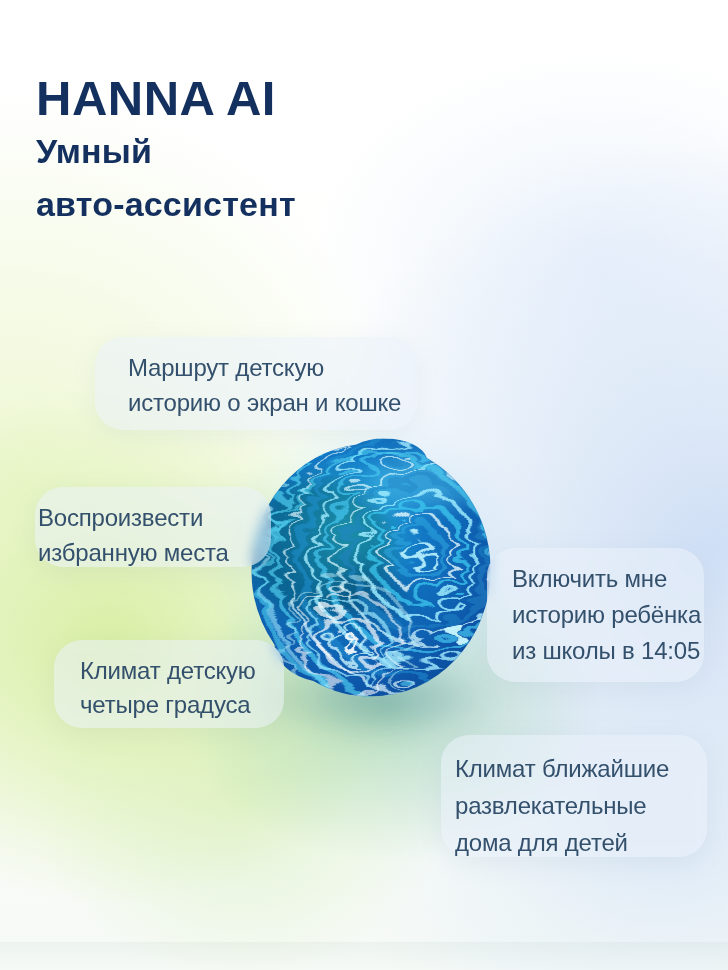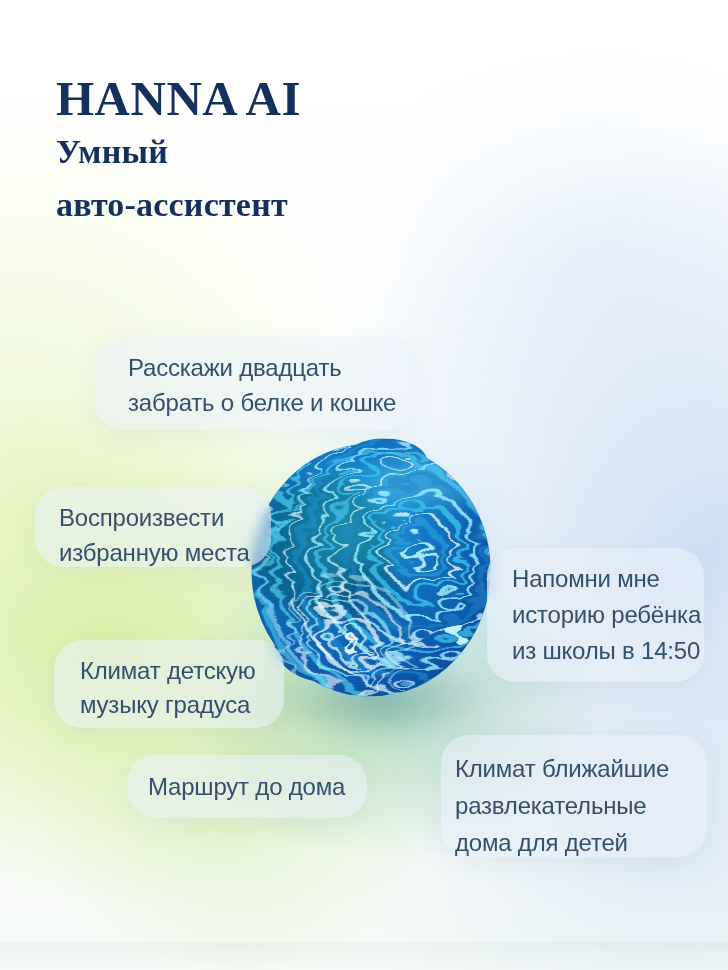--- a/index.html
+++ b/index.html
@@ -13,21 +13,21 @@
       radial-gradient(430px 360px at 110px 645px, var(--bg-green-strong, #d9efa5), rgba(217,239,165,0) 72%),
       radial-gradient(520px 500px at 15px 470px, rgba(236,247,207,0.90), rgba(236,247,207,0) 75%),
       radial-gradient(300px 260px at 240px 800px, rgba(205,235,170,0.50), rgba(205,235,170,0) 70%),
       radial-gradient(560px 520px at 715px 545px, var(--bg-blue, #cfdff5), rgba(207,223,245,0) 78%),
       radial-gradient(420px 330px at 660px 850px, rgba(215,230,248,0.60), rgba(215,230,248,0) 75%),
       radial-gradient(380px 280px at 600px 260px, rgba(228,238,251,0.70), rgba(228,238,251,0) 75%),
       linear-gradient(180deg, #ffffff 0%, #fdfefc 55%, #f6faf6 100%);
   }
 
   
-  .title-block{position:absolute;left:56px;top:72px;color:var(--title-text,#14305f);font-weight:bold;font-family:Liberation Serif, serif;}
+  .title-block{position:absolute;left:36px;top:72px;color:var(--title-text,#14305f);font-weight:bold;}
   .brand{font-size:49px;line-height:53px;letter-spacing:0.5px;}
   .subtitle{font-size:34px;line-height:53px;letter-spacing:0.2px;}
 
   
   .orb-wrap{position:absolute;left:233px;top:424px;width:276px;height:292px;}
   .orb-wrap::before{
     content:"";position:absolute;inset:-34px;border-radius:50%;
     background:radial-gradient(circle, rgba(80,190,235,0.22), rgba(80,190,235,0) 66%);
     filter:blur(8px);
   }
@@ -45,21 +45,21 @@
     background:var(--bubble-bg, rgba(233,241,249,0.55));
     color:var(--bubble-text,#33506c);
     font-size:24px;line-height:35px;letter-spacing:-0.2px;
     box-shadow:0 6px 24px rgba(120,150,170,0.10);
     backdrop-filter:blur(6px);
     box-sizing:border-box;
   }
   .bubble .ln{display:block;}
   .b1{left:95px; top:337px; width:322px; height:93px; padding:13px 0 0 33px;}
   .b2{left:460px;top:400px; width:205px; height:64px; padding:14px 0 0 30px;}
-  .b3{left:35px; top:487px; width:236px; height:80px; padding:13px 0 0 24px;}
+  .b3{left:35px; top:487px; width:236px; height:80px; padding:13px 0 0 3px;}
   .b4{left:487px;top:548px; width:217px; height:134px; padding:13px 0 0 25px; line-height:36px;}
   .b5{left:54px; top:640px; width:230px; height:88px; padding:14px 0 0 26px; line-height:34px;}
   .b6{left:127px;top:755px; width:240px; height:63px; padding:14px 0 0 21px;}
   .b7{left:441px;top:735px; width:266px; height:122px; padding:15px 0 0 14px; line-height:37px;}
 
   .bottom-seam{
     position:absolute;left:0;right:0;top:942px;height:28px;
     background:linear-gradient(180deg, rgba(150,180,170,0.10), rgba(255,255,255,0));
   }
 </style>
@@ -133,44 +133,41 @@
 
           <circle cx="150" cy="150" r="127" stroke="#56d8f6" stroke-width="5" opacity="0.55"></circle>
           <circle cx="232" cy="202" r="9" fill="#c9f9ff" stroke="none" opacity="0.95"></circle>
           <circle cx="255" cy="185" r="5" fill="#baf3ff" stroke="none" opacity="0.80"></circle>
         </g>
       </g>
     </svg>
   </div>
 
   <div class="bubble b1">
-    <span class="ln">Расскажи двадцать</span>
-    <span class="ln">забрать о белке и кошке</span>
+    <span class="ln">Маршрут детскую</span>
+    <span class="ln">историю о экран и кошке</span>
   </div>
 
 
   <div class="bubble b3">
     <span class="ln">Воспроизвести</span>
     <span class="ln">избранную места</span>
   </div>
 
   <div class="bubble b4">
-    <span class="ln">Напомни мне</span>
+    <span class="ln">Включить мне</span>
     <span class="ln">историю ребёнка</span>
-    <span class="ln">из школы в 14:50</span>
+    <span class="ln">из школы в 14:05</span>
   </div>
 
   <div class="bubble b5">
     <span class="ln">Климат детскую</span>
-    <span class="ln">музыку градуса</span>
+    <span class="ln">четыре градуса</span>
   </div>
 
-  <div class="bubble b6">
-    <span class="ln">Маршрут до дома</span>
-  </div>
 
   <div class="bubble b7">
     <span class="ln">Климат ближайшие</span>
     <span class="ln">развлекательные</span>
     <span class="ln">дома для детей</span>
   </div>
 
   <div class="bottom-seam"></div>
 </div>
 

